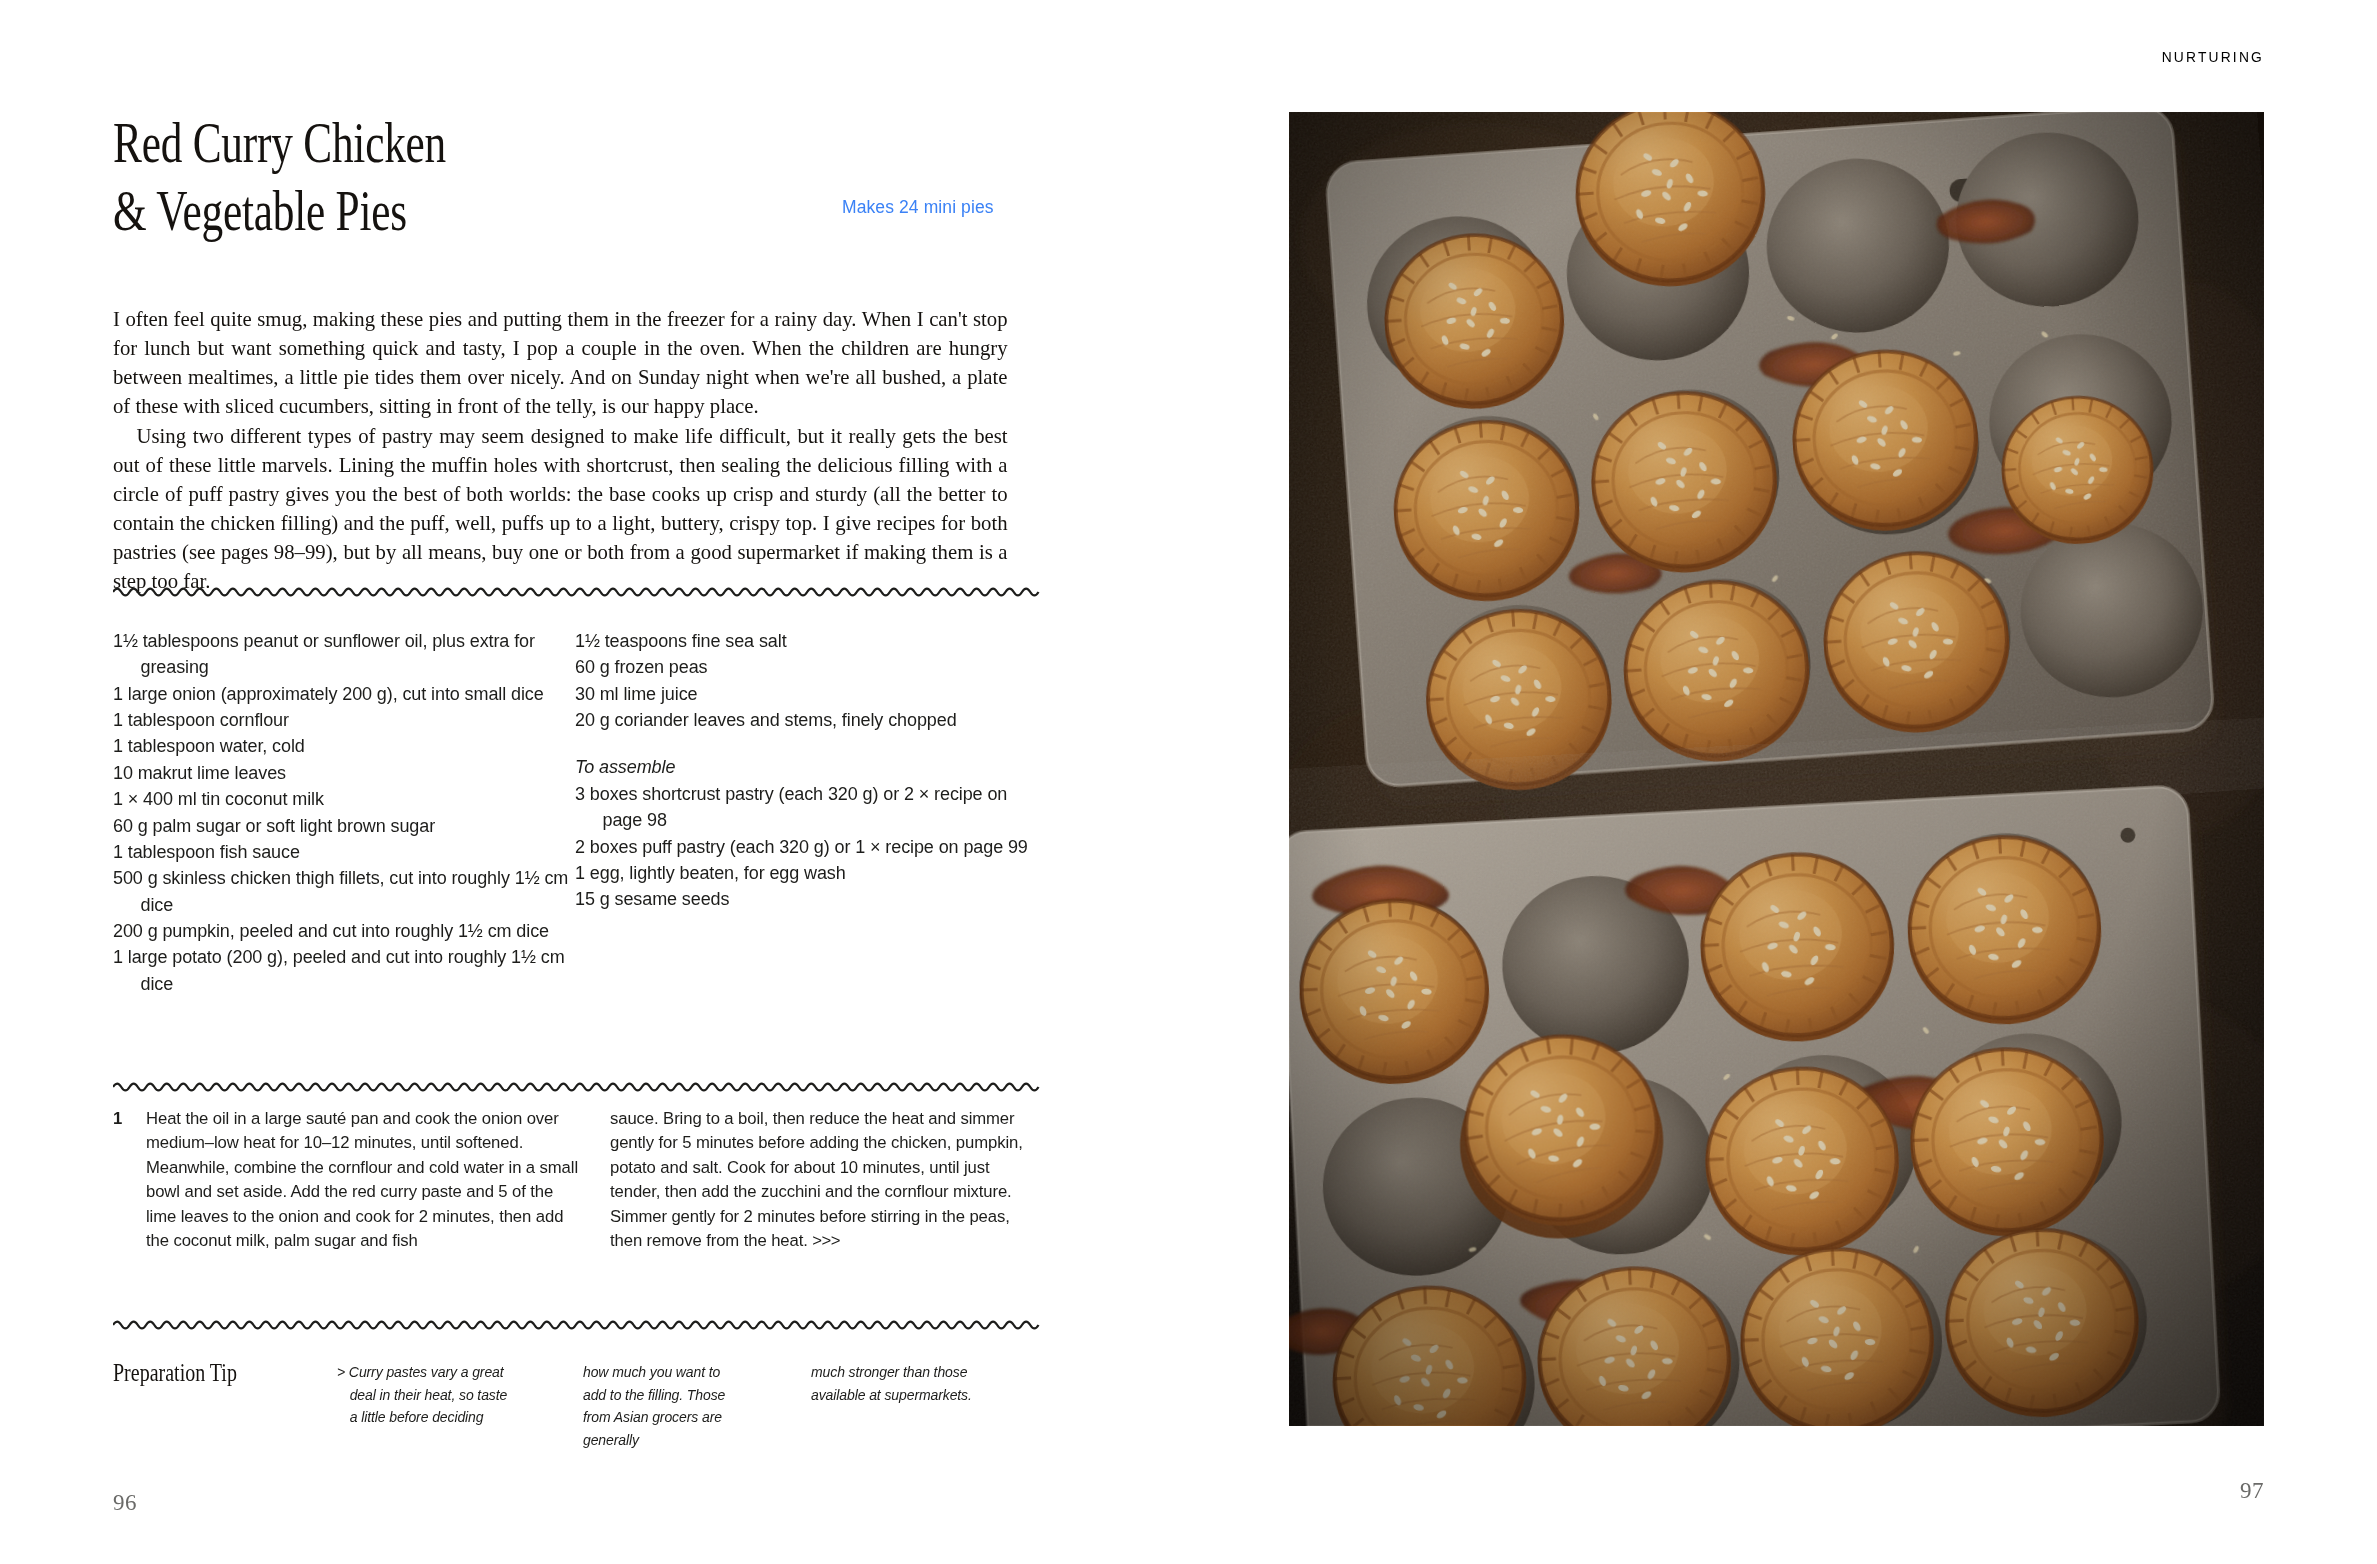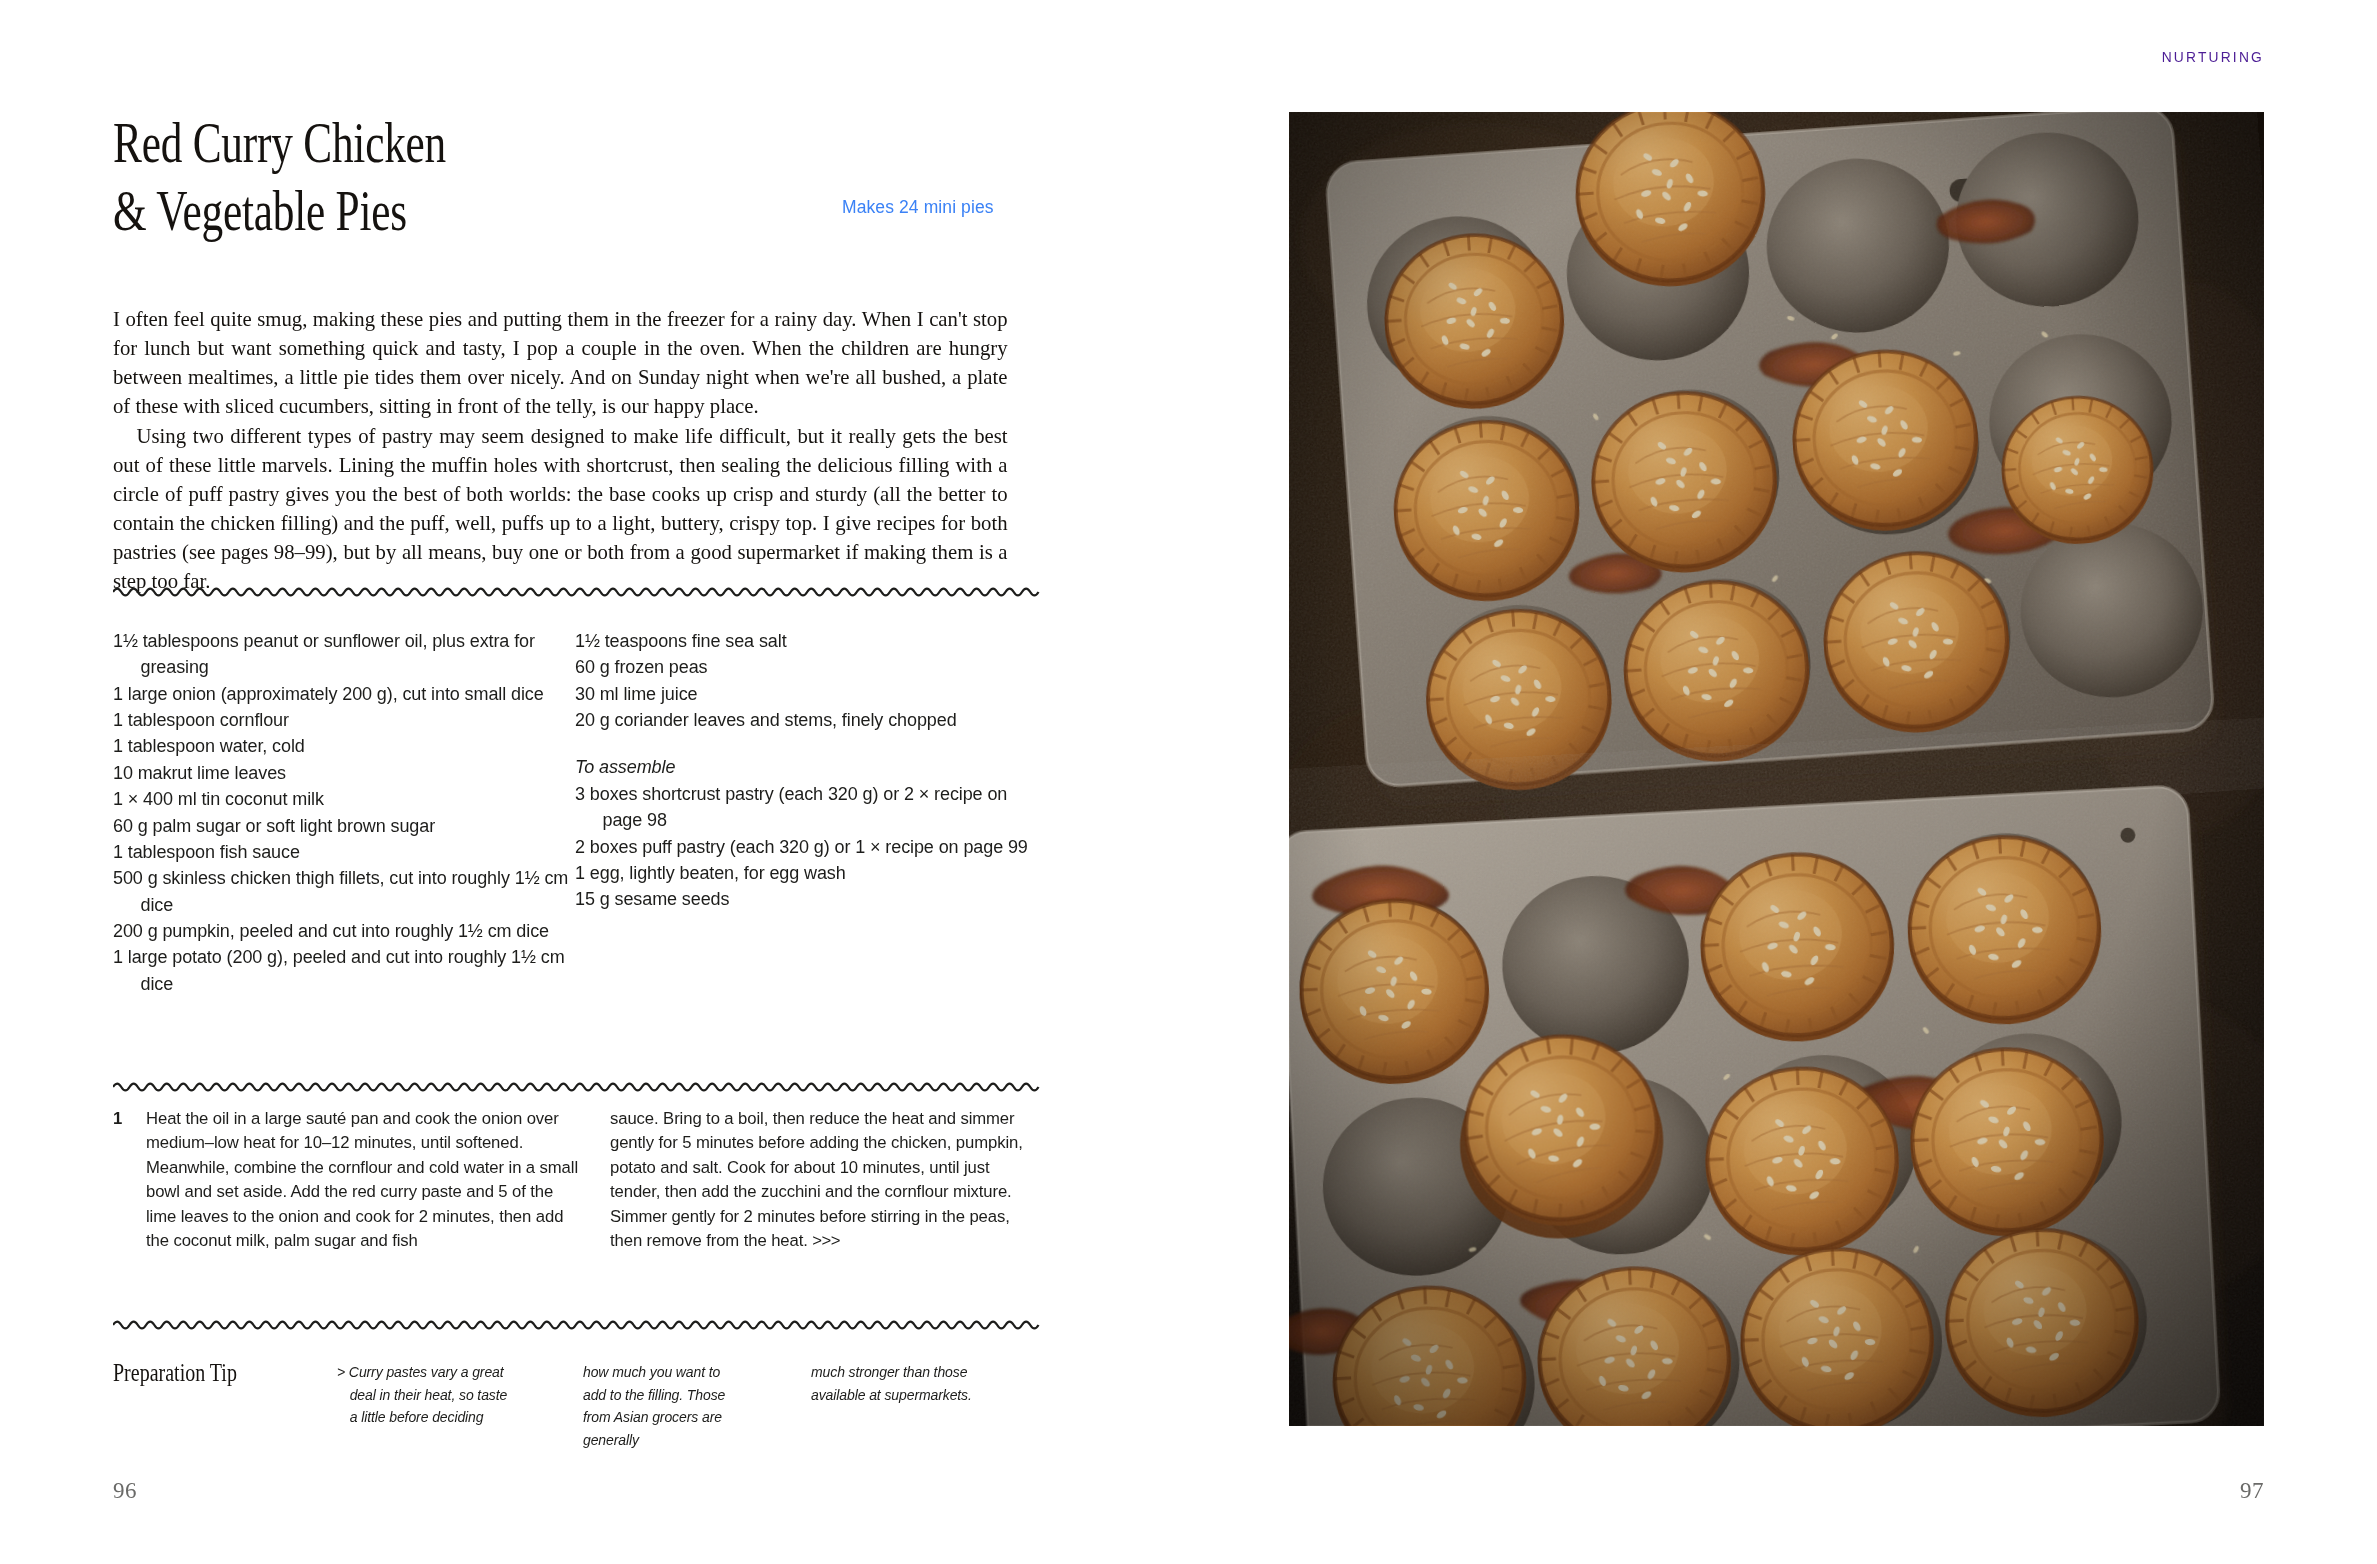--- a/index.html
+++ b/index.html
@@ -17,21 +17,21 @@
   }
 
   
   .running-head {
     position: absolute;
     top: 50px;
     right: 113px;
     font-family: "Liberation Sans", sans-serif;
     font-size: 13.8px;
     letter-spacing: 2.2px;
-    color: #4c1d95;
+    color: #000000;
     font-weight: 400;
   }
 
   
   .left-page {
     position: absolute;
     left: 0; top: 0;
     width: 1189px; height: 1564px;
   }
 
@@ -159,21 +159,21 @@
 
   
   .folio {
     position: absolute;
     top: 1478px;
     font-family: "Liberation Serif", serif;
     font-size: 23px;
     color: #6a6a68;
     letter-spacing: 0.5px;
   }
-  .folio.left  { left: 113px; }
+  .folio.left  { left: 113px; margin-top: 12px; }
   .folio.right { right: 113px; }
 
   
   .photo {
     position: absolute;
     left: 1289px;
     top: 112px;
     width: 975px;
     height: 1314px;
     overflow: hidden;

